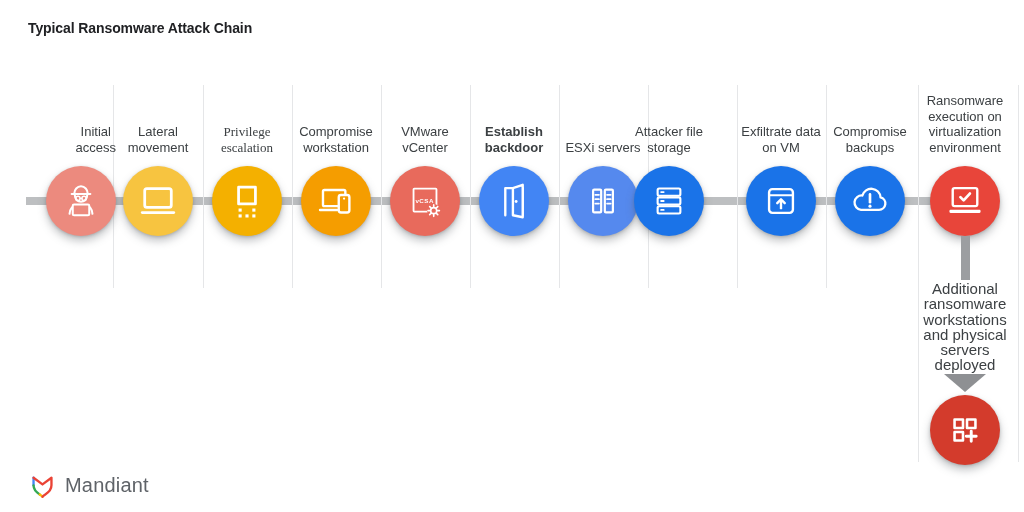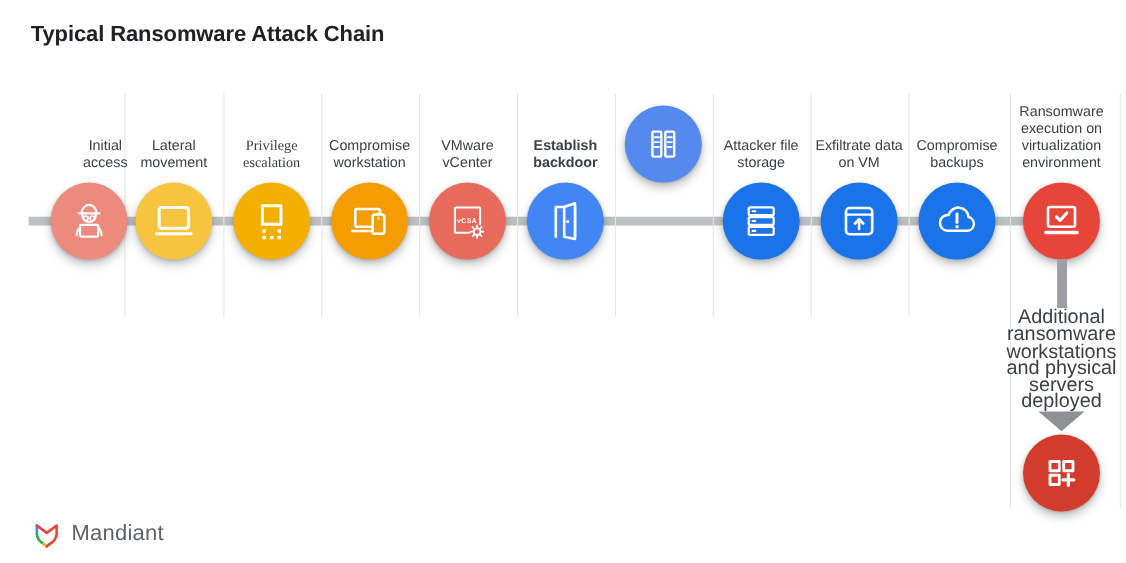--- a/index.html
+++ b/index.html
@@ -2,33 +2,33 @@
 <html><head>
 <meta charset="utf-8">
 <style>
   html,body{margin:0;padding:0;background:#fff;}
   .canvas{
     position:relative;width:1024px;height:512px;background:#fff;overflow:hidden;
     font-family:"Liberation Sans",sans-serif;
     --connector:#bdbfc1;--branch-connector:#9c9ea1;--arrow:#8e9093;
     --divider:#e5e6e8;--title-color:#202124;--label-color:#3c4043;--brand-text:#5f6368;
   }
-  .title{position:absolute;left:28px;top:20px;font-size:20px;font-weight:bold;color:var(--title-color);letter-spacing:-0.1px;}
+  .title{position:absolute;left:28px;top:20px;font-size:14px;font-weight:bold;color:var(--title-color);letter-spacing:-0.1px;}
   .divider{position:absolute;top:85px;width:1px;background:var(--divider);}
   .connector-h{position:absolute;left:26px;top:197px;width:939px;height:8px;background:var(--connector);}
   .step{position:absolute;top:85px;width:96px;display:flex;flex-direction:column;align-items:center;}
   .step.last{width:114px;}
   .step-label{height:70px;display:flex;align-items:flex-end;justify-content:center;text-align:center;
     white-space:pre-line;font-size:13px;line-height:15.5px;color:var(--label-color);}
   .step-circle,.branch-circle{width:70px;height:70px;border-radius:50%;display:flex;align-items:center;justify-content:center;
     box-shadow:0 5px 9px rgba(95,99,104,.38),0 1px 3px rgba(60,64,67,.25);}
   .step-circle{margin-top:11px;}
   .branch-bar{position:absolute;left:960.5px;top:236px;width:9px;height:44px;background:var(--branch-connector);}
   .branch-label{position:absolute;left:905px;top:281px;width:120px;text-align:center;white-space:pre-line;
-    font-size:18px;line-height:15.3px;color:var(--label-color);}
+    font-size:15px;line-height:15.3px;color:var(--label-color);}
   .branch-arrow{position:absolute;left:944px;top:374px;width:0;height:0;
     border-left:21px solid transparent;border-right:21px solid transparent;border-top:18px solid var(--arrow);}
   .branch-circle{position:absolute;left:930px;top:395px;}
   .footer{position:absolute;left:29px;top:471px;display:flex;align-items:center;gap:9px;}
   .footer span{font-size:20px;color:var(--brand-text);letter-spacing:.2px;}
 </style>
 </head>
 <body>
 
 <div class="canvas" style="--connector: #bdbfc1; --branch-connector: #9c9ea1; --arrow: #8e9093; --divider: #e5e6e8; --title-color: #202124; --label-color: #3c4043; --brand-text: #5f6368;">
@@ -133,31 +133,32 @@
           <svg viewBox="0 0 48 48" width="44" height="44" style="color:#4285f4">
     <g fill="none" stroke="#fff" stroke-width="2.4" stroke-linecap="round" stroke-linejoin="round">
    <path d="M14.5 39.5V10h19v29.5" stroke-width="2.6"></path>
    <path d="M22.8 10 33.5 6.3v35.4L22.8 39.5Z" fill="currentColor" stroke-width="2.6"></path>
    <circle cx="26.3" cy="24.5" r="1.6" fill="#fff" stroke="none"></circle>
             </g>
   </svg>
         </div>
       </div>
       <div class="step" style="left: 555px;">
+        <div class="step-label">ESXi servers</div>
         <div class="step-circle" style="background: rgb(85, 137, 238);">
           <svg viewBox="0 0 48 48" width="44" height="44" style="color:#5589ee">
     <g fill="none" stroke="#fff" stroke-width="2.4" stroke-linecap="round" stroke-linejoin="round">
    <rect x="13.2" y="11.6" width="8.8" height="24.8" rx="1.2" stroke-width="2.4"></rect>
    <rect x="26" y="11.6" width="8.8" height="24.8" rx="1.2" stroke-width="2.4"></rect>
    <path d="M15.6 17.2h4M15.6 22h4M15.6 26.8h4M28.4 17.2h4M28.4 22h4M28.4 26.8h4" stroke-width="1.9"></path>
             </g>
   </svg>
         </div>
       </div>
-      <div class="step" style="left: 644px;">
+      <div class="step" style="left: 621px;">
         <div class="step-label">Attacker file
 storage</div>
         <div class="step-circle" style="background: rgb(26, 115, 232);">
           <svg viewBox="0 0 48 48" width="44" height="44" style="color:#1a73e8">
     <g fill="none" stroke="#fff" stroke-width="2.4" stroke-linecap="round" stroke-linejoin="round">
    <rect x="11.6" y="10.4" width="24.8" height="7.8" rx="1.6" stroke-width="2.3"></rect>
    <rect x="11.6" y="20.1" width="24.8" height="7.8" rx="1.6" stroke-width="2.3"></rect>
    <rect x="11.6" y="29.8" width="24.8" height="7.8" rx="1.6" stroke-width="2.3"></rect>
    <path d="M15.4 14.3h2.8M15.4 24h2.8M15.4 33.7h2.8" stroke-width="2"></path>
             </g>

